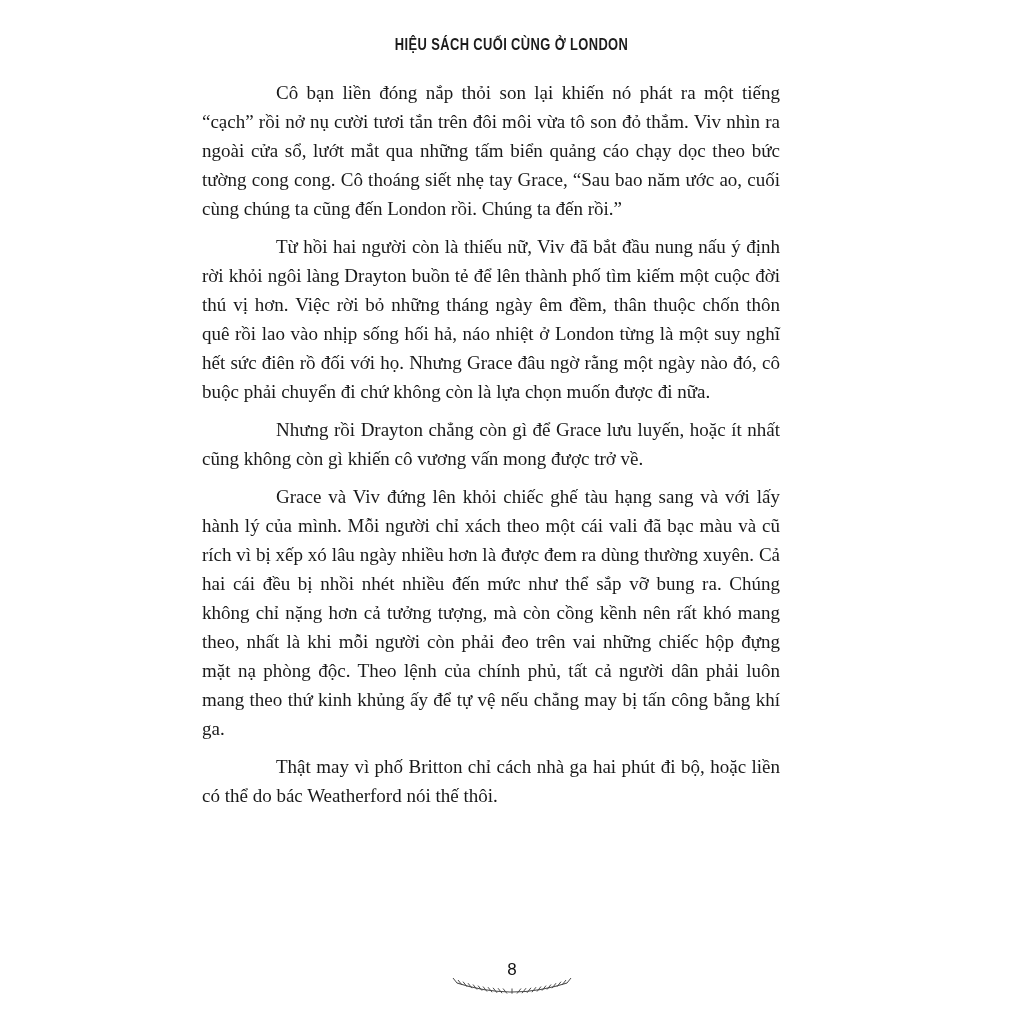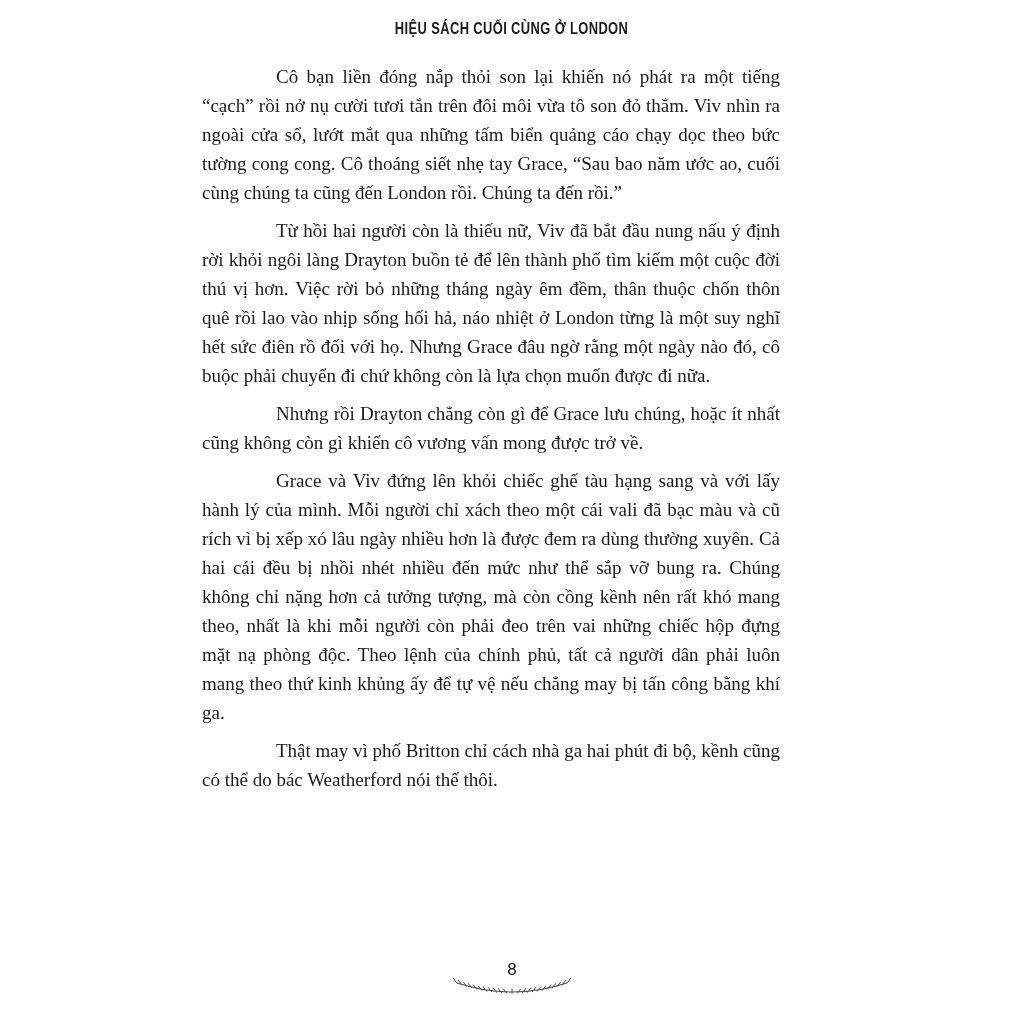--- a/index.html
+++ b/index.html
@@ -6,21 +6,21 @@
     margin: 0;
     padding: 0;
     background: #ffffff;
   }
   .page {
     position: relative;
     width: 1024px;
     height: 1024px;
     background: #ffffff;
     box-sizing: border-box;
-    padding-top: 20px;
+    padding-top: 36px;
     overflow: hidden;
     font-family: "Liberation Serif", "DejaVu Serif", serif;
     color: #1a1a1a;
   }
   .running-head {
     width: 100%;
     text-align: center;
     margin-bottom: 24px;
   }
   .running-head span {
@@ -72,23 +72,23 @@
 
 <div class="page">
 
   <header class="running-head">
     <span>HIỆU SÁCH CUỐI CÙNG Ở LONDON</span>
   </header>
 
   <main class="body-text">
     <p>Cô bạn liền đóng nắp thỏi son lại khiến nó phát ra một tiếng “cạch” rồi nở nụ cười tươi tắn trên đôi môi vừa tô son đỏ thắm. Viv nhìn ra ngoài cửa sổ, lướt mắt qua những tấm biển quảng cáo chạy dọc theo bức tường cong cong. Cô thoáng siết nhẹ tay Grace, “Sau bao năm ước ao, cuối cùng chúng ta cũng đến London rồi. Chúng ta đến rồi.”</p>
     <p>Từ hồi hai người còn là thiếu nữ, Viv đã bắt đầu nung nấu ý định rời khỏi ngôi làng Drayton buồn tẻ để lên thành phố tìm kiếm một cuộc đời thú vị hơn. Việc rời bỏ những tháng ngày êm đềm, thân thuộc chốn thôn quê rồi lao vào nhịp sống hối hả, náo nhiệt ở London từng là một suy nghĩ hết sức điên rồ đối với họ. Nhưng Grace đâu ngờ rằng một ngày nào đó, cô buộc phải chuyển đi chứ không còn là lựa chọn muốn được đi nữa.</p>
-    <p>Nhưng rồi Drayton chẳng còn gì để Grace lưu chúng, hoặc ít nhất cũng không còn gì khiến cô vương vấn mong được trở về.</p>
+    <p>Nhưng rồi Drayton chẳng còn gì để Grace lưu luyến, hoặc ít nhất cũng không còn gì khiến cô vương vấn mong được trở về.</p>
     <p>Grace và Viv đứng lên khỏi chiếc ghế tàu hạng sang và với lấy hành lý của mình. Mỗi người chỉ xách theo một cái vali đã bạc màu và cũ rích vì bị xếp xó lâu ngày nhiều hơn là được đem ra dùng thường xuyên. Cả hai cái đều bị nhồi nhét nhiều đến mức như thể sắp vỡ bung ra. Chúng không chỉ nặng hơn cả tưởng tượng, mà còn cồng kềnh nên rất khó mang theo, nhất là khi mỗi người còn phải đeo trên vai những chiếc hộp đựng mặt nạ phòng độc. Theo lệnh của chính phủ, tất cả người dân phải luôn mang theo thứ kinh khủng ấy để tự vệ nếu chẳng may bị tấn công bằng khí ga.</p>
-    <p>Thật may vì phố Britton chỉ cách nhà ga hai phút đi bộ, kềnh cũng có thể do bác Weatherford nói thế thôi.</p>
+    <p>Thật may vì phố Britton chỉ cách nhà ga hai phút đi bộ, hoặc liền có thể do bác Weatherford nói thế thôi.</p>
   </main>
 
   <footer class="page-footer">
     <div class="page-number">8</div>
     <svg class="flourish" width="122" height="24" viewBox="0 0 122 24" aria-hidden="true">
 
       <path d="M6,7 Q61,25 116,7" fill="none" stroke="#4a4a4a" stroke-width="1.1"></path>
 
       <path d="M6,7 L2,2
                M11,9 L7,4

